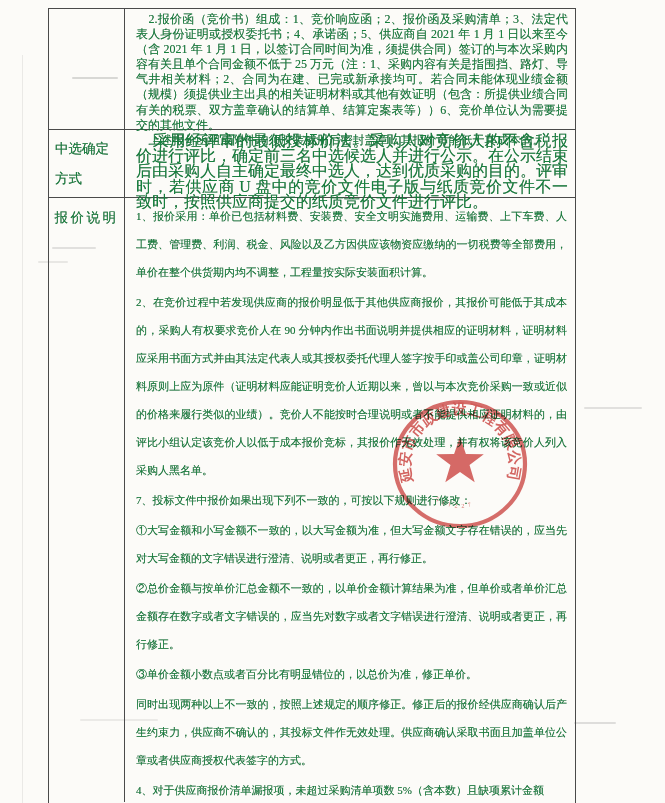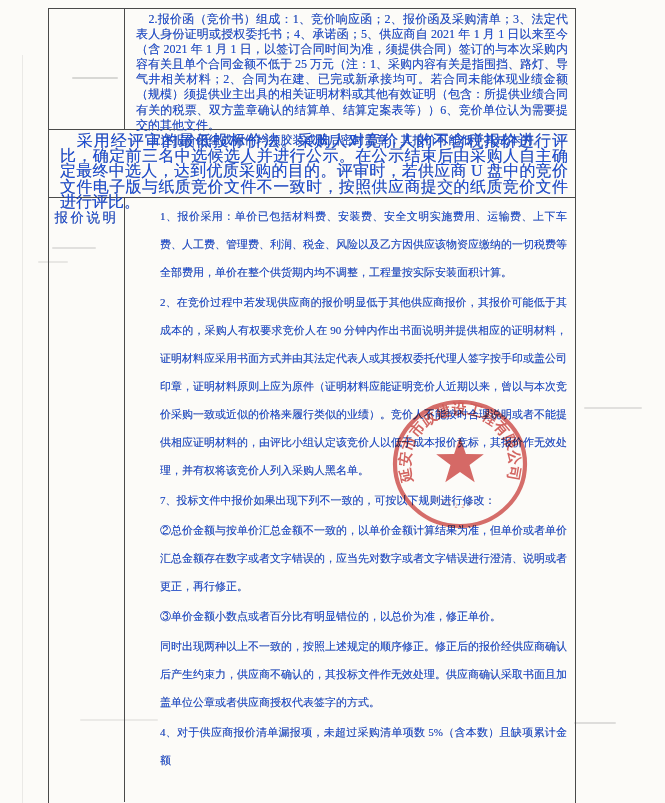--- a/index.html
+++ b/index.html
@@ -2,37 +2,37 @@
 <html><head>
 <meta charset="utf-8">
 <style>
   html,body{margin:0;padding:0;}
   .page{
     position:relative;
     width:665px;height:803px;
     background:#fcfbf8;
     overflow:hidden;
     font-family:"Liberation Serif","DejaVu Serif",serif;
-    color:#1d4ed8;
+    color:#15803d;
   }
   .page-shadow-line{
     position:absolute;left:22px;top:55px;width:1px;height:748px;
     background:rgba(0,0,0,0.07);
   }
   .doc-table{
     position:absolute;left:48px;top:8px;width:528px;height:795px;
     border-top:1.4px solid #4a4a4a;
     border-left:1.4px solid #4a4a4a;
     border-right:1.4px solid #4a4a4a;
     box-sizing:border-box;
   }
   .row{display:flex;box-sizing:border-box;}
   .row-1{height:121px;border-bottom:1.4px solid #4a4a4a;}
   .row-2{height:68px;border-bottom:1.4px solid #4a4a4a;}
-  .row-3{height:604px;gap:24px;}
+  .row-3{height:604px;}
   .cell{box-sizing:border-box;}
   .label-cell{
     width:76px;flex:none;
     border-right:1.4px solid #4a4a4a;
     display:flex;flex-direction:column;justify-content:center;
     font-size:13.5px;line-height:30px;
     padding:0 3px 0 6px;
     text-shadow:0 0 .6px rgba(40,40,40,.55);
   }
   .row-3 .label-cell{
@@ -74,31 +74,33 @@
 
     <div class="row row-1">
       <div class="cell label-cell"></div>
       <div class="cell content-cell">
           <p class="indent">2.报价函（竞价书）组成：1、竞价响应函；2、报价函及采购清单；3、法定代表人身份证明或授权委托书；4、承诺函；5、供应商自 2021 年 1 月 1 日以来至今（含 2021 年 1 月 1 日，以签订合同时间为准，须提供合同）签订的与本次采购内容有关且单个合同金额不低于 25 万元（注：1、采购内容有关是指围挡、路灯、导气井相关材料；2、合同为在建、已完或新承接均可。若合同未能体现业绩金额（规模）须提供业主出具的相关证明材料或其他有效证明（包含：所提供业绩合同有关的税票、双方盖章确认的结算单、结算定案表等））6、竞价单位认为需要提交的其他文件。</p>
           <p class="indent">上述报价函组成附件均须胶装成册后密封盖章，其报价可能低于其成本的。</p>
         </div>
     </div>
 
     <div class="row row-2">
+      <div class="cell label-cell">中选确定方式</div>
       <div class="cell content-cell">
           <p class="indent">采用经评审的最低投标价法。采购人对竞价人的不含税报价进行评比，确定前三名中选候选人并进行公示。在公示结束后由采购人自主确定最终中选人，达到优质采购的目的。评审时，若供应商 U 盘中的竞价文件电子版与纸质竞价文件不一致时，按照供应商提交的纸质竞价文件进行评比。</p>
         </div>
     </div>
 
     <div class="row row-3">
       <div class="cell label-cell">报价说明</div>
       <div class="cell content-cell">
           <p>1、报价采用：单价已包括材料费、安装费、安全文明实施费用、运输费、上下车费、人工费、管理费、利润、税金、风险以及乙方因供应该物资应缴纳的一切税费等全部费用，单价在整个供货期内均不调整，工程量按实际安装面积计算。</p>
           <p>2、在竞价过程中若发现供应商的报价明显低于其他供应商报价，其报价可能低于其成本的，采购人有权要求竞价人在 90 分钟内作出书面说明并提供相应的证明材料，证明材料应采用书面方式并由其法定代表人或其授权委托代理人签字按手印或盖公司印章，证明材料原则上应为原件（证明材料应能证明竞价人近期以来，曾以与本次竞价采购一致或近似的价格来履行类似的业绩）。竞价人不能按时合理说明或者不能提供相应证明材料的，由评比小组认定该竞价人以低于成本报价竞标，其报价作无效处理，并有权将该竞价人列入采购人黑名单。</p>
           <p>7、投标文件中报价如果出现下列不一致的，可按以下规则进行修改：</p>
+          <p>①大写金额和小写金额不一致的，以大写金额为准，但大写金额文字存在错误的，应当先对大写金额的文字错误进行澄清、说明或者更正，再行修正。</p>
           <p>②总价金额与按单价汇总金额不一致的，以单价金额计算结果为准，但单价或者单价汇总金额存在数字或者文字错误的，应当先对数字或者文字错误进行澄清、说明或者更正，再行修正。</p>
           <p>③单价金额小数点或者百分比有明显错位的，以总价为准，修正单价。</p>
           <p>同时出现两种以上不一致的，按照上述规定的顺序修正。修正后的报价经供应商确认后产生约束力，供应商不确认的，其投标文件作无效处理。供应商确认采取书面且加盖单位公章或者供应商授权代表签字的方式。</p>
           <p>4、对于供应商报价清单漏报项，未超过采购清单项数 5%（含本数）且缺项累计金额</p>
         </div>
     </div>
 
   </div>
 
   <svg class="stamp" viewBox="0 0 138 134" aria-hidden="true">

